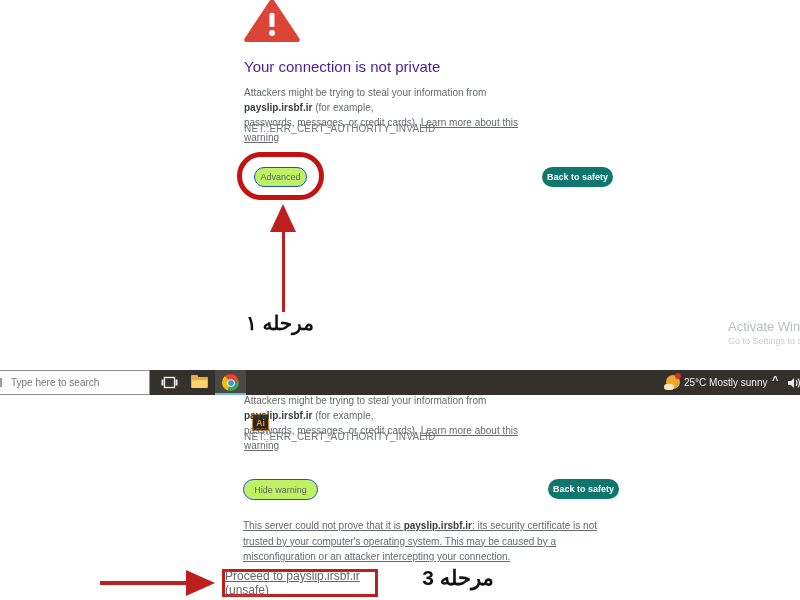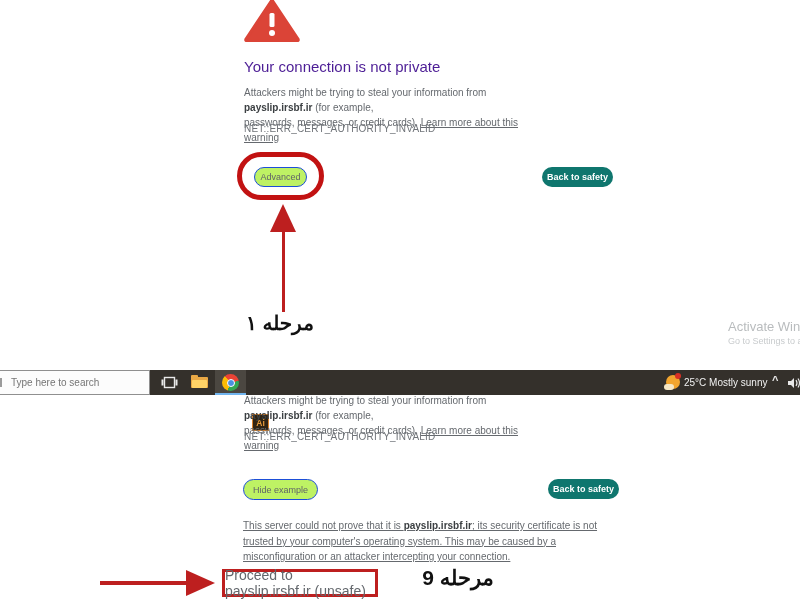--- a/index.html
+++ b/index.html
@@ -39,21 +39,21 @@
   .h-arrow-head { left:186px; top:570px; width:0; height:0;
     border-top:13px solid transparent; border-bottom:13px solid transparent;
     border-left:29px solid #bd1f1f; }
   .red-box { left:222px; top:569px; width:156px; height:28px;
     border:3px solid #bd1f1f; display:flex; align-items:center; justify-content:center; }
   .step-label { direction:rtl; font-weight:800; font-size:20px; color:#111;
     text-align:center; white-space:nowrap; }
   .step-1 { left:233px; top:311px; width:94px; }
   .step-2 { left:408px; top:566px; width:100px; font-size:21px; }
 
-  .proceed-link { font-size:14px; color:#63676c; cursor:pointer; }
+  .proceed-link { font-size:12px; color:#63676c; text-decoration:underline; cursor:pointer; }
 
   
   .wm1 { left:728px; top:319px; font-size:13px; color:#b9bcbe; white-space:nowrap; }
   .wm2 { left:728px; top:336px; font-size:9px;  color:#c8cbcd; white-space:nowrap; }
 
   
   .taskbar { left:0; top:370px; width:800px; height:25px; background:#34302b; }
   .search-box {
     left:0; top:370px; width:150px; height:25px; background:#fcfcfc;
     border:1px solid #8f8f8f; border-left:none;
@@ -169,31 +169,31 @@
 
   <div>
 
     <div class="abs body-text" style="left:244px; top:393px;">
       <span>Attackers might be trying to steal your information from </span><b>payslip.irsbf.ir</b><span> (for example,</span><br>
       <span>passwords, messages, or credit cards). </span><span class="link-underline">Learn more about this warning</span>
     </div>
 
     <div class="abs err-code" style="left:244px; top:431px;">NET::ERR_CERT_AUTHORITY_INVALID</div>
 
-    <div class="abs btn-outline" style="left:243px; top:479px; width:75px; height:21px; border-radius:12px;">Hide example</div>
+    <div class="abs btn-outline" style="left:243px; top:479px; width:75px; height:21px; border-radius:12px;">Hide warning</div>
 
     <div class="abs btn-blue" style="left:548px; top:479px; width:71px; height:20px;">Back to safety</div>
 
     <div class="abs body-text" style="left:243px; top:518px; width:382px; line-height:15.5px;text-decoration:underline;">
       <span>This server could not prove that it is </span><b>payslip.irsbf.ir</b><span>; its security certificate is not trusted by your computer's operating system. This may be caused by a misconfiguration or an attacker intercepting your connection.</span>
     </div>
 
     <div class="abs h-arrow-shaft"></div>
     <div class="abs h-arrow-head"></div>
 
     <div class="abs red-box">
       <span class="proceed-link">Proceed to payslip.irsbf.ir (unsafe)</span>
     </div>
 
-    <div class="abs step-label step-2">مرحله 9</div>
+    <div class="abs step-label step-2">مرحله 3</div>
   </div>
 
 </div>
 
 </body></html>

